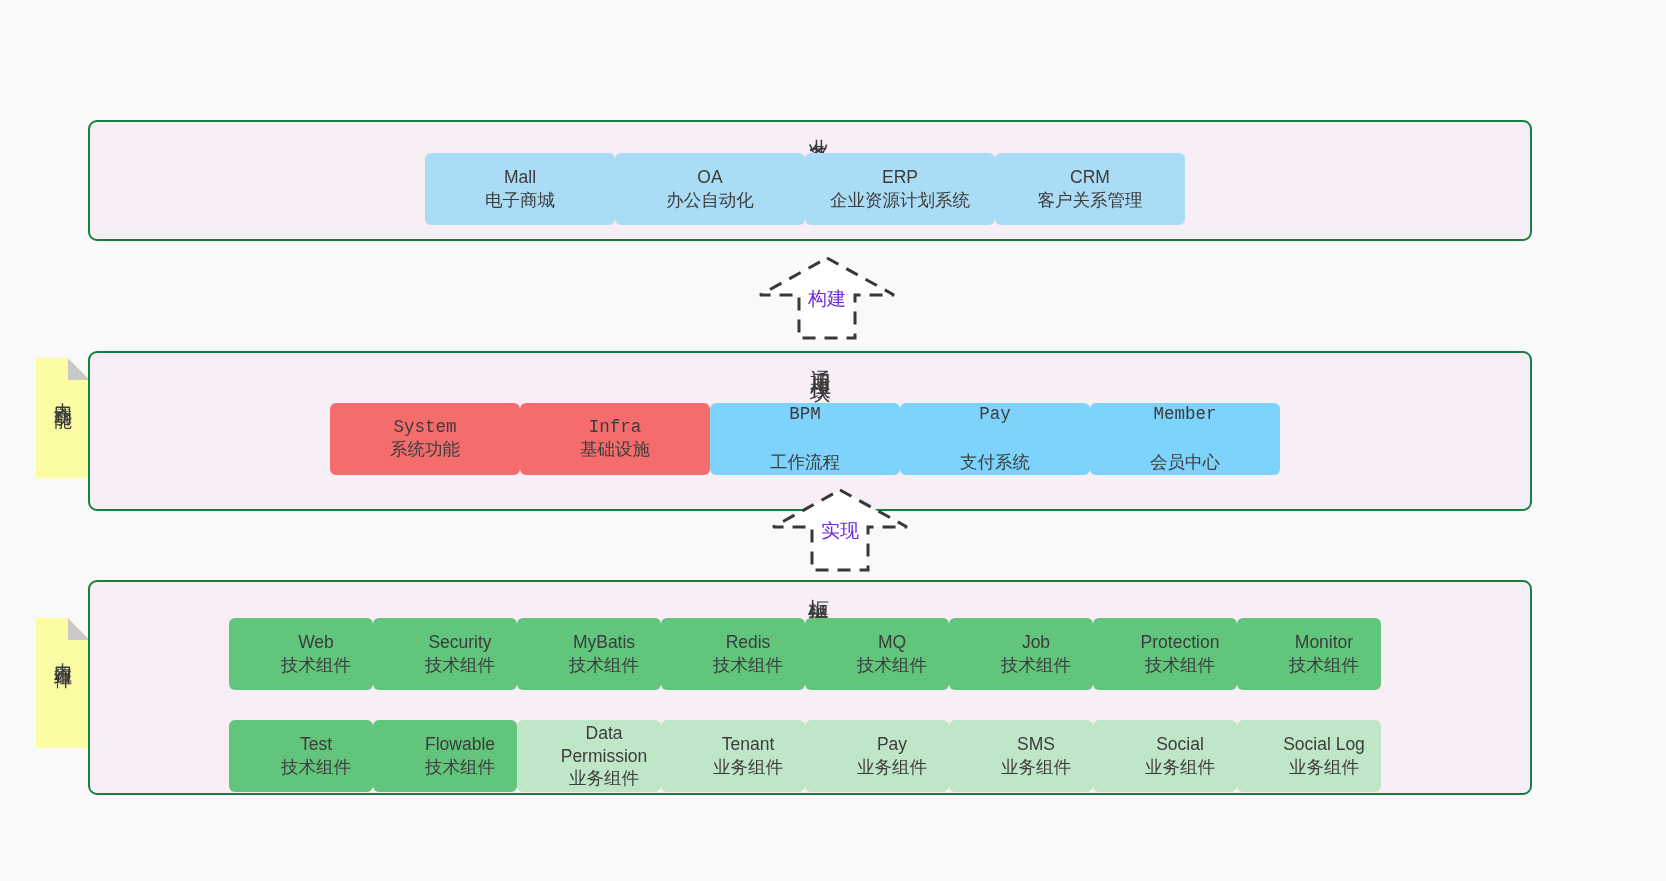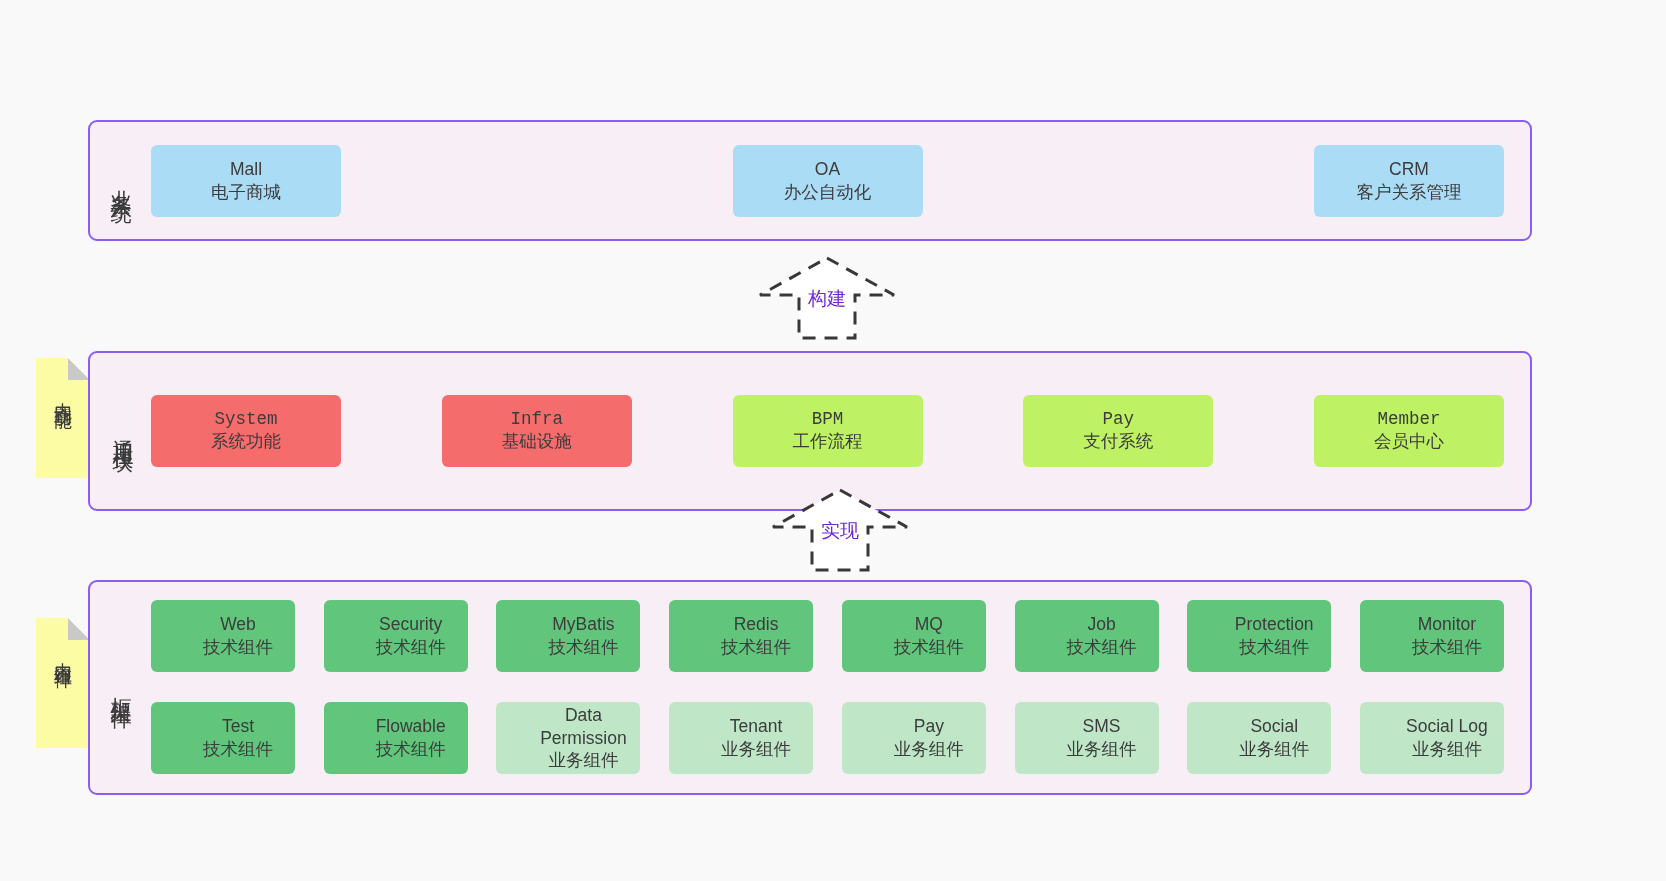--- a/index.html
+++ b/index.html
@@ -6,24 +6,25 @@
   html,body { width:1666px; height:881px; }
   body {
     position:relative; overflow:hidden;
     background:#f9f9f9;
     font-family:"Liberation Sans","DejaVu Sans",sans-serif;
     color:#3d3d3d;
   }
   .panel {
     position:absolute; left:88px; width:1444px;
     background:#f8eef6;
-    border:2px solid #8b5cf6;
+    border:2px solid #15803d;
     border-radius:9px;
     display:flex; align-items:center;
     z-index:2;
+    flex-direction:column;
   }
   .panel-label {
     writing-mode:vertical-rl; text-orientation:upright;
     font-size:21px; letter-spacing:4px; color:#3a3a3a;
     margin-left:17px; flex:0 0 auto;
   }
   .panel-content {
     flex:1; display:flex; justify-content:space-between;
     padding:0 26px 0 16px; align-items:center;
   }
@@ -34,21 +35,21 @@
   .row { display:flex; justify-content:space-between; }
   .box {
     width:190px; height:72px; border-radius:6px;
     display:flex; flex-direction:column; justify-content:center; align-items:center;
     text-align:center; line-height:1.3; font-size:17.5px; color:#3c3c3c;
     padding:0 10px;
   }
   .box.small { width:144px;padding-left:40px; }
   .blue      { background:#abdcf6; }
   .red       { background:#f56c6c; }
-  .pink      { background:#bef264; }
+  .pink      { background:#7dd3fc;justify-content:space-between; }
   .green     { background:#61c67c; }
   .lightgreen{ background:#bfe7c7; }
   .sticky {
     position:absolute; left:36px; width:54px; z-index:1;
     background:#fcfca5;
     display:flex; justify-content:center;
     padding-top:30px;
     clip-path:polygon(0 0, calc(100% - 22px) 0, 100% 22px, 100% 100%, 0 100%);
   }
   .sticky-fold {
@@ -85,20 +86,24 @@
   <div class="panel-content">
     <div class="box blue">
       <div>Mall</div>
       <div>电子商城</div>
     </div>
     <div class="box blue">
       <div>OA</div>
       <div>办公自动化</div>
     </div>
     <div class="box blue">
+      <div>ERP</div>
+      <div>企业资源计划系统</div>
+    </div>
+    <div class="box blue">
       <div>CRM</div>
       <div>客户关系管理</div>
     </div>
   </div>
 </div>
 
 <div class="arrow" style="left:757px; top:255px;">
   <svg viewBox="0 0 140 86" width="140" height="86">
     <polygon points="70,3 137,40 98,40 98,83 42,83 42,40 3,40" fill="#ffffff" stroke="#383838" stroke-width="3" stroke-dasharray="13 9"></polygon>
   </svg>

